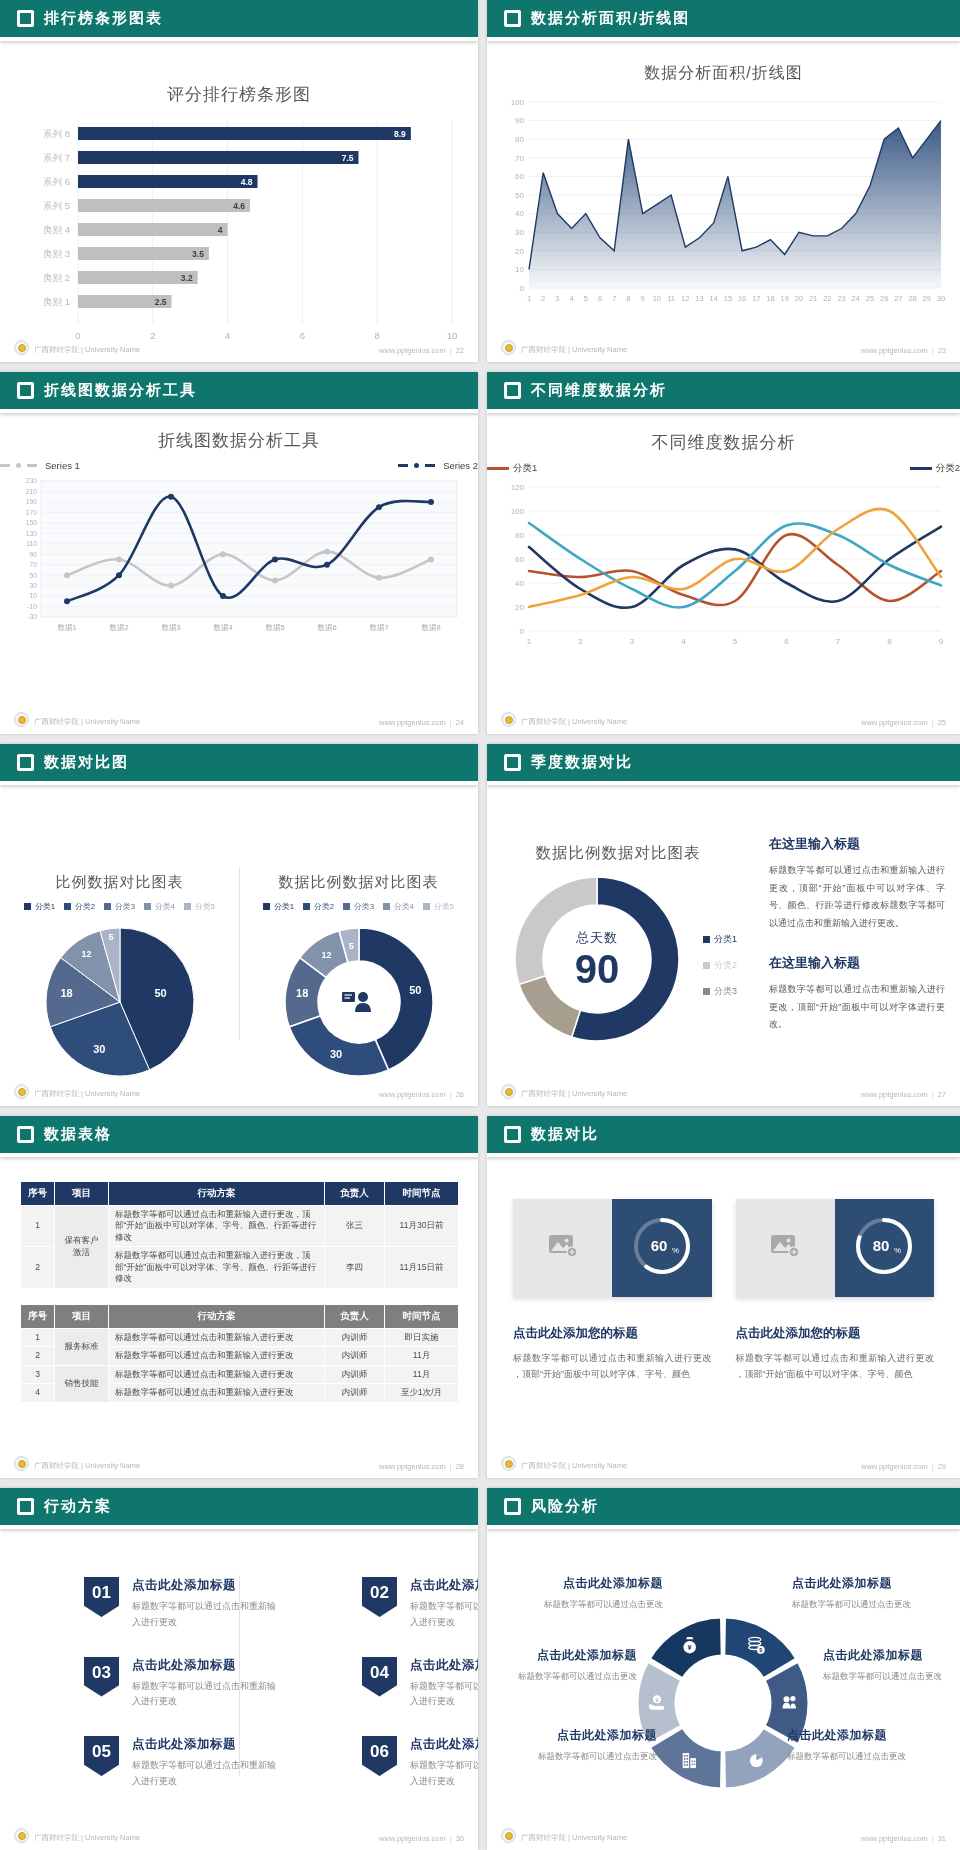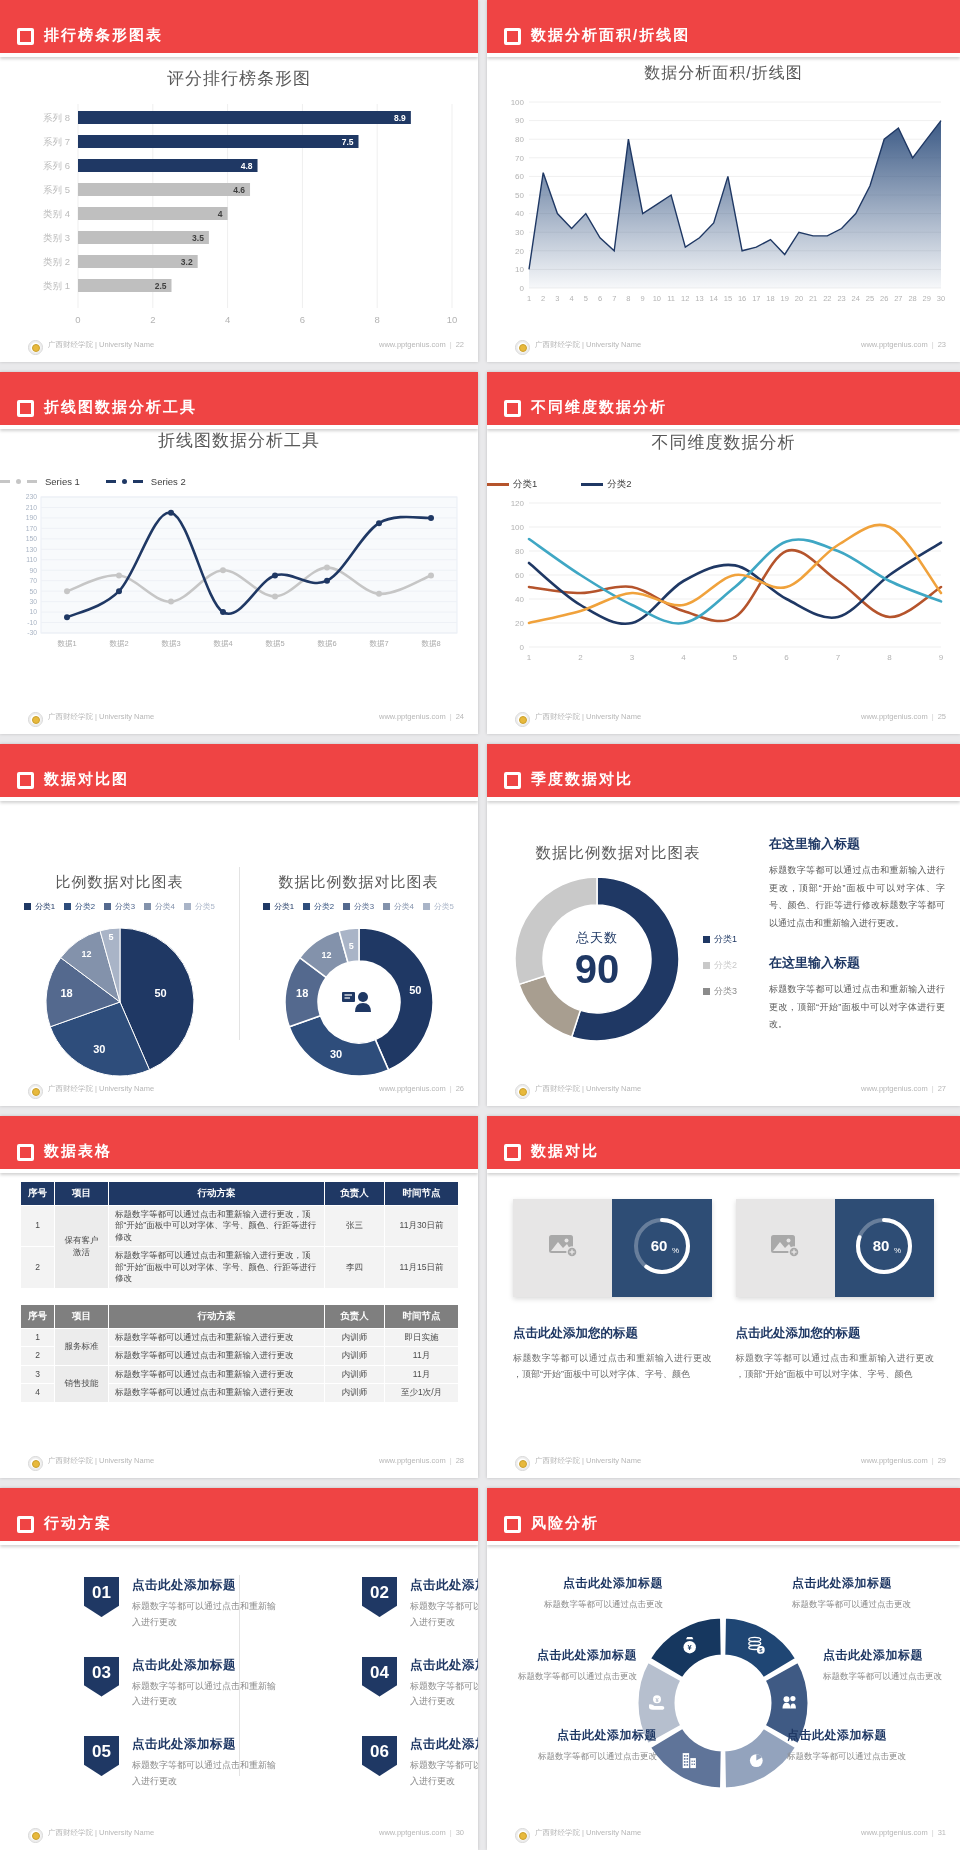--- a/index.html
+++ b/index.html
@@ -1,30 +1,30 @@
 <!DOCTYPE html>
 <html><head>
 <meta charset="utf-8">
 <style>
   html,body{margin:0;padding:0;background:#e9e9eb;}
   body{width:960px;font-family:"Liberation Sans","DejaVu Sans",sans-serif;-webkit-font-smoothing:antialiased;}
   .grid{display:grid;width:960px;height:1850px;grid-template-columns:478px 473px;grid-template-rows:repeat(5,362px);gap:10px 9px;background:#e9e9eb;}
   .slide{background:#fff;position:relative;overflow:hidden;box-shadow:0 0 3px rgba(0,0,0,.18);}
-  .sl-header{height:37px;background:#ef4444;display:flex;align-items:flex-end;padding:8px 17px;border-bottom:4px solid #fff;box-shadow:0 2px 3px rgba(0,0,0,.18);}
+  .sl-header{height:37px;background:#0f766e;display:flex;align-items:center;padding:0 17px;border-bottom:4px solid #fff;box-shadow:0 2px 3px rgba(0,0,0,.18);}
   .hicon{width:11px;height:11px;border:3px solid #fff;border-radius:2px;margin-right:10px;flex:none;}
   .htitle{color:#fff;font-size:15px;font-weight:bold;letter-spacing:2px;}
   .sl-body{position:absolute;top:41px;left:0;right:0;bottom:26px;}
-  .sl-footer{position:absolute;left:28px;right:14px;bottom:7px;display:flex;align-items:flex-start;font-size:7.5px;color:#b7b7b7;}
+  .sl-footer{position:absolute;left:14px;right:14px;bottom:7px;display:flex;align-items:flex-end;font-size:7.5px;color:#b7b7b7;}
   .flogo{width:13px;height:13px;border-radius:50%;display:inline-flex;align-items:center;justify-content:center;margin-right:5px;border:1px solid #d6d6d6;box-shadow:inset 0 0 0 1.5px #ececec;background:#fff;flex:none;}
   .fcore{width:6px;height:6px;border-radius:50%;background:#e8b93c;border:1px solid #c9a02e;}
   .fright{margin-left:auto;}
   .fsep{margin:0 4px;color:#cfcfcf;}
   .ctitle{text-align:center;color:#595959;letter-spacing:1px;}
   .t17{font-size:17px;} .t16{font-size:16px;} .t15{font-size:15px;}
-  .legend-row{display:flex;justify-content:flex-start;align-items:center;gap:26px;margin-top:24px;font-size:9.5px;color:#404040;}
+  .legend-row{display:flex;justify-content:space-between;align-items:center;gap:26px;margin-top:8px;font-size:9.5px;color:#404040;}
   .lgi{display:flex;align-items:center;gap:4px;}
   .ln{width:22px;height:2.4px;background:currentColor;}
   .dt1{width:5px;height:5px;border-radius:50%;background:currentColor;margin:0 -14px 0 -14px;position:relative;}
   .sq{width:7px;height:7px;background:currentColor;flex:none;}
   .chartbox{text-align:center;}
   
   .s5-cols{display:flex;height:100%;}
   .s5-half{width:50%;position:relative;margin-top:36px;}
   .s5-div{position:absolute;left:239px;top:82px;bottom:40px;width:1px;background:#e3e3e3;}
   .s5-leg{display:flex;justify-content:center;gap:9px;margin-top:9px;font-size:7.8px;color:#595959;align-items:center;}
@@ -75,21 +75,21 @@
 <body>
 
 <div class="grid">
 
   <div class="slide">
     <div class="sl-header">
       <span class="hicon"></span>
       <span class="htitle">排行榜条形图表</span>
     </div>
     <div class="sl-body">
-      <div class="ctitle t17" style="margin-top:26px">评分排行榜条形图</div>
+      <div class="ctitle t17" style="margin-top:42px">评分排行榜条形图</div>
       <div class="chartbox" style="margin-top:10px"><svg width="446" height="232" viewBox="0 0 446 232">
             <line x1="62" y1="4" x2="62" y2="208" stroke="#efefef"></line>
             <text x="62" y="223" fill="#b3b3b3" font-size="9.5" text-anchor="middle">0</text>
             <line x1="136.8" y1="4" x2="136.8" y2="208" stroke="#efefef"></line>
             <text x="136.8" y="223" fill="#b3b3b3" font-size="9.5" text-anchor="middle">2</text>
             <line x1="211.6" y1="4" x2="211.6" y2="208" stroke="#efefef"></line>
             <text x="211.6" y="223" fill="#b3b3b3" font-size="9.5" text-anchor="middle">4</text>
             <line x1="286.4" y1="4" x2="286.4" y2="208" stroke="#efefef"></line>
             <text x="286.4" y="223" fill="#b3b3b3" font-size="9.5" text-anchor="middle">6</text>
             <line x1="361.2" y1="4" x2="361.2" y2="208" stroke="#efefef"></line>

